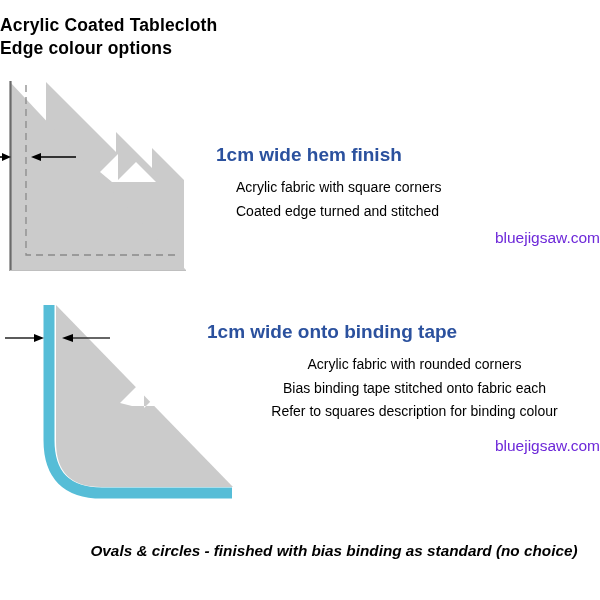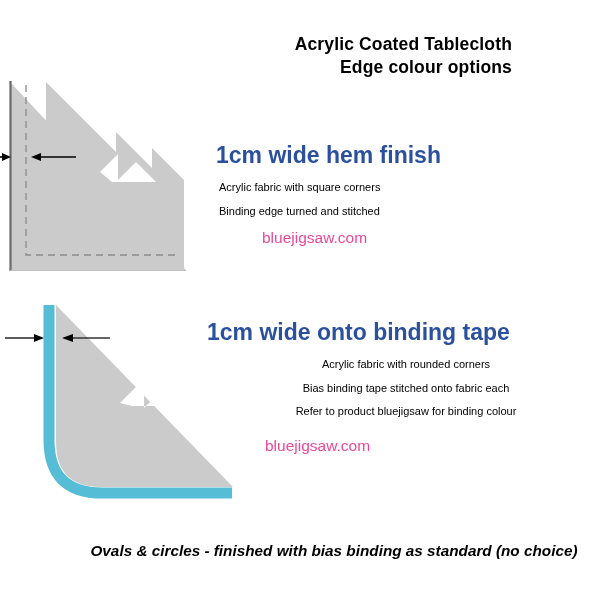--- a/index.html
+++ b/index.html
@@ -19,22 +19,21 @@
     background: #ffffff;
     overflow: hidden;
   }
 
   
   .title-block {
     position: absolute;
     top: 14px;
     left: 0;
     width: 512px;
-    text-align: right;
-    margin-top: 19px;
+    text-align: left;
   }
   .title-line {
     font-size: 17.5px;
     font-weight: bold;
     color: #000000;
     letter-spacing: 0.15px;
     line-height: 23px;
   }
 
   
@@ -47,48 +46,50 @@
   .diagram svg { display: block; overflow: visible; }
 
   
   .text-block {
     position: absolute;
   }
   #text-hem  { left: 210px; top: 143px; width: 390px; }
   #text-bias { left: 207px; top: 320px; width: 393px; }
 
   .section-heading {
-    font-size: 23px;
+    font-size: 19px;
     font-weight: bold;
     color: #2B519E;
     line-height: 24px;
     margin: 0 0 9px 0;
     white-space: nowrap;
   }
   #text-hem .section-heading { padding-left: 6px; }
 
   .desc-list {
     list-style: none;
     margin: 0;
     padding: 0;
   }
   .desc-line {
-    font-size: 11px;
+    font-size: 14px;
     color: #000000;
     line-height: 23.5px;
     white-space: nowrap;
+    margin-left: 17px;
   }
   #text-hem .desc-list { padding-left: 9px; }
   #text-bias .desc-list { padding-left: 5px; text-align: center; }
 
   .watermark {
     font-size: 15.5px;
-    color: #ec4899;
+    color: #6d28d9;
     line-height: 22px;
     margin-top: 4px;
+    text-align: right;
   }
   #text-hem .watermark { padding-left: 52px; }
   #text-bias .watermark { padding-left: 58px; margin-top: 11px; }
 
   
   .footer-block {
     position: absolute;
     left: 0;
     top: 540px;
     width: 600px;
@@ -140,21 +141,21 @@
         <line x1="76" y1="87" x2="40" y2="87" stroke="#000000" stroke-width="1.6"></line>
         <polygon points="31,87 41,83 41,91" fill="#000000"></polygon>
       </g>
     </svg>
   </div>
 
   <div class="text-block" id="text-hem">
     <div class="section-heading">1cm wide hem finish</div>
     <div class="desc-list">
       <div class="desc-line">Acrylic fabric with square corners</div>
-      <div class="desc-line">Binding edge turned and stitched</div>
+      <div class="desc-line">Coated edge turned and stitched</div>
     </div>
     <div class="watermark">bluejigsaw.com</div>
   </div>
 
   <div class="diagram" id="diagram-bias">
     <svg width="260" height="215" viewBox="0 0 260 215">
 
       <path d="M 49,5 L 49,140 Q 49,193 102,193 L 232,193" fill="none" stroke="#56BDD7" stroke-width="11" stroke-linecap="butt"></path>
 
       <path d="M 56,5
@@ -177,21 +178,21 @@
         <polygon points="62,38 73,34 73,42" fill="#000000"></polygon>
       </g>
     </svg>
   </div>
 
   <div class="text-block" id="text-bias">
     <div class="section-heading">1cm wide onto binding tape</div>
     <div class="desc-list">
       <div class="desc-line">Acrylic fabric with rounded corners</div>
       <div class="desc-line">Bias binding tape stitched onto fabric each</div>
-      <div class="desc-line">Refer to product bluejigsaw for binding colour</div>
+      <div class="desc-line">Refer to squares description for binding colour</div>
     </div>
     <div class="watermark">bluejigsaw.com</div>
   </div>
 
   <div class="footer-block">
     <div class="footer-line">Ovals &amp; circles - finished with bias binding as standard (no choice)</div>
   </div>
 
 </div>
 

